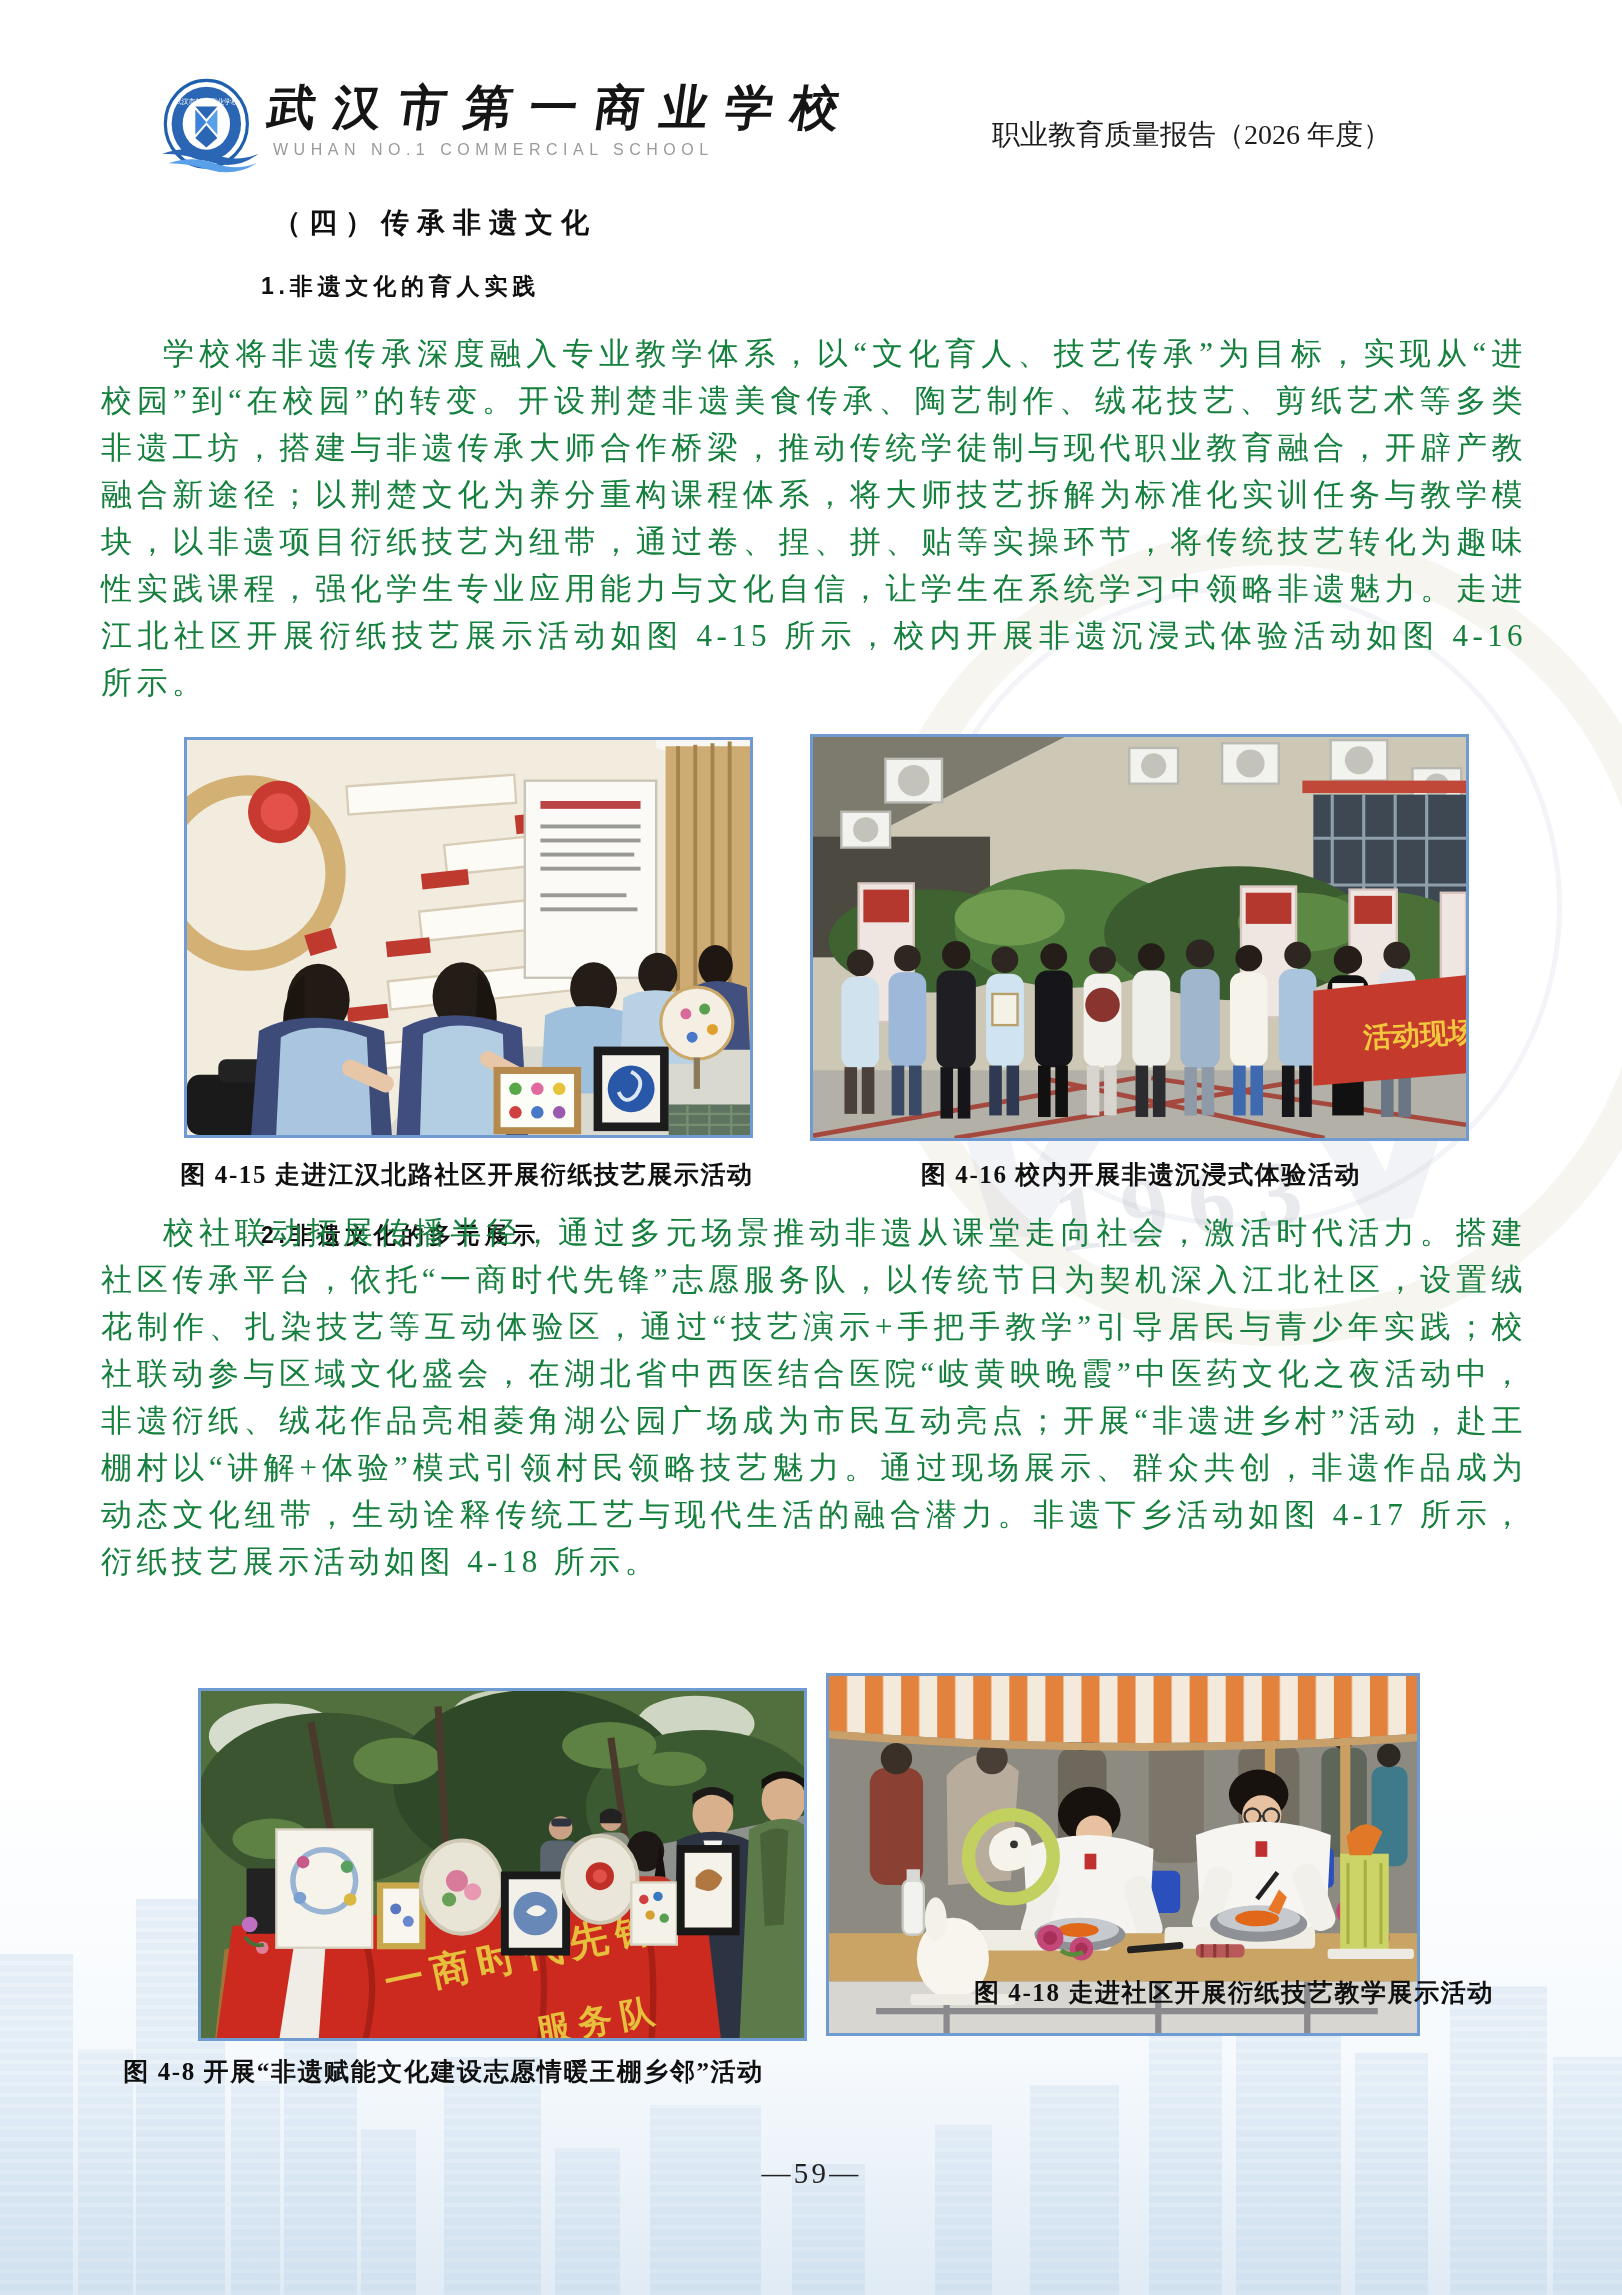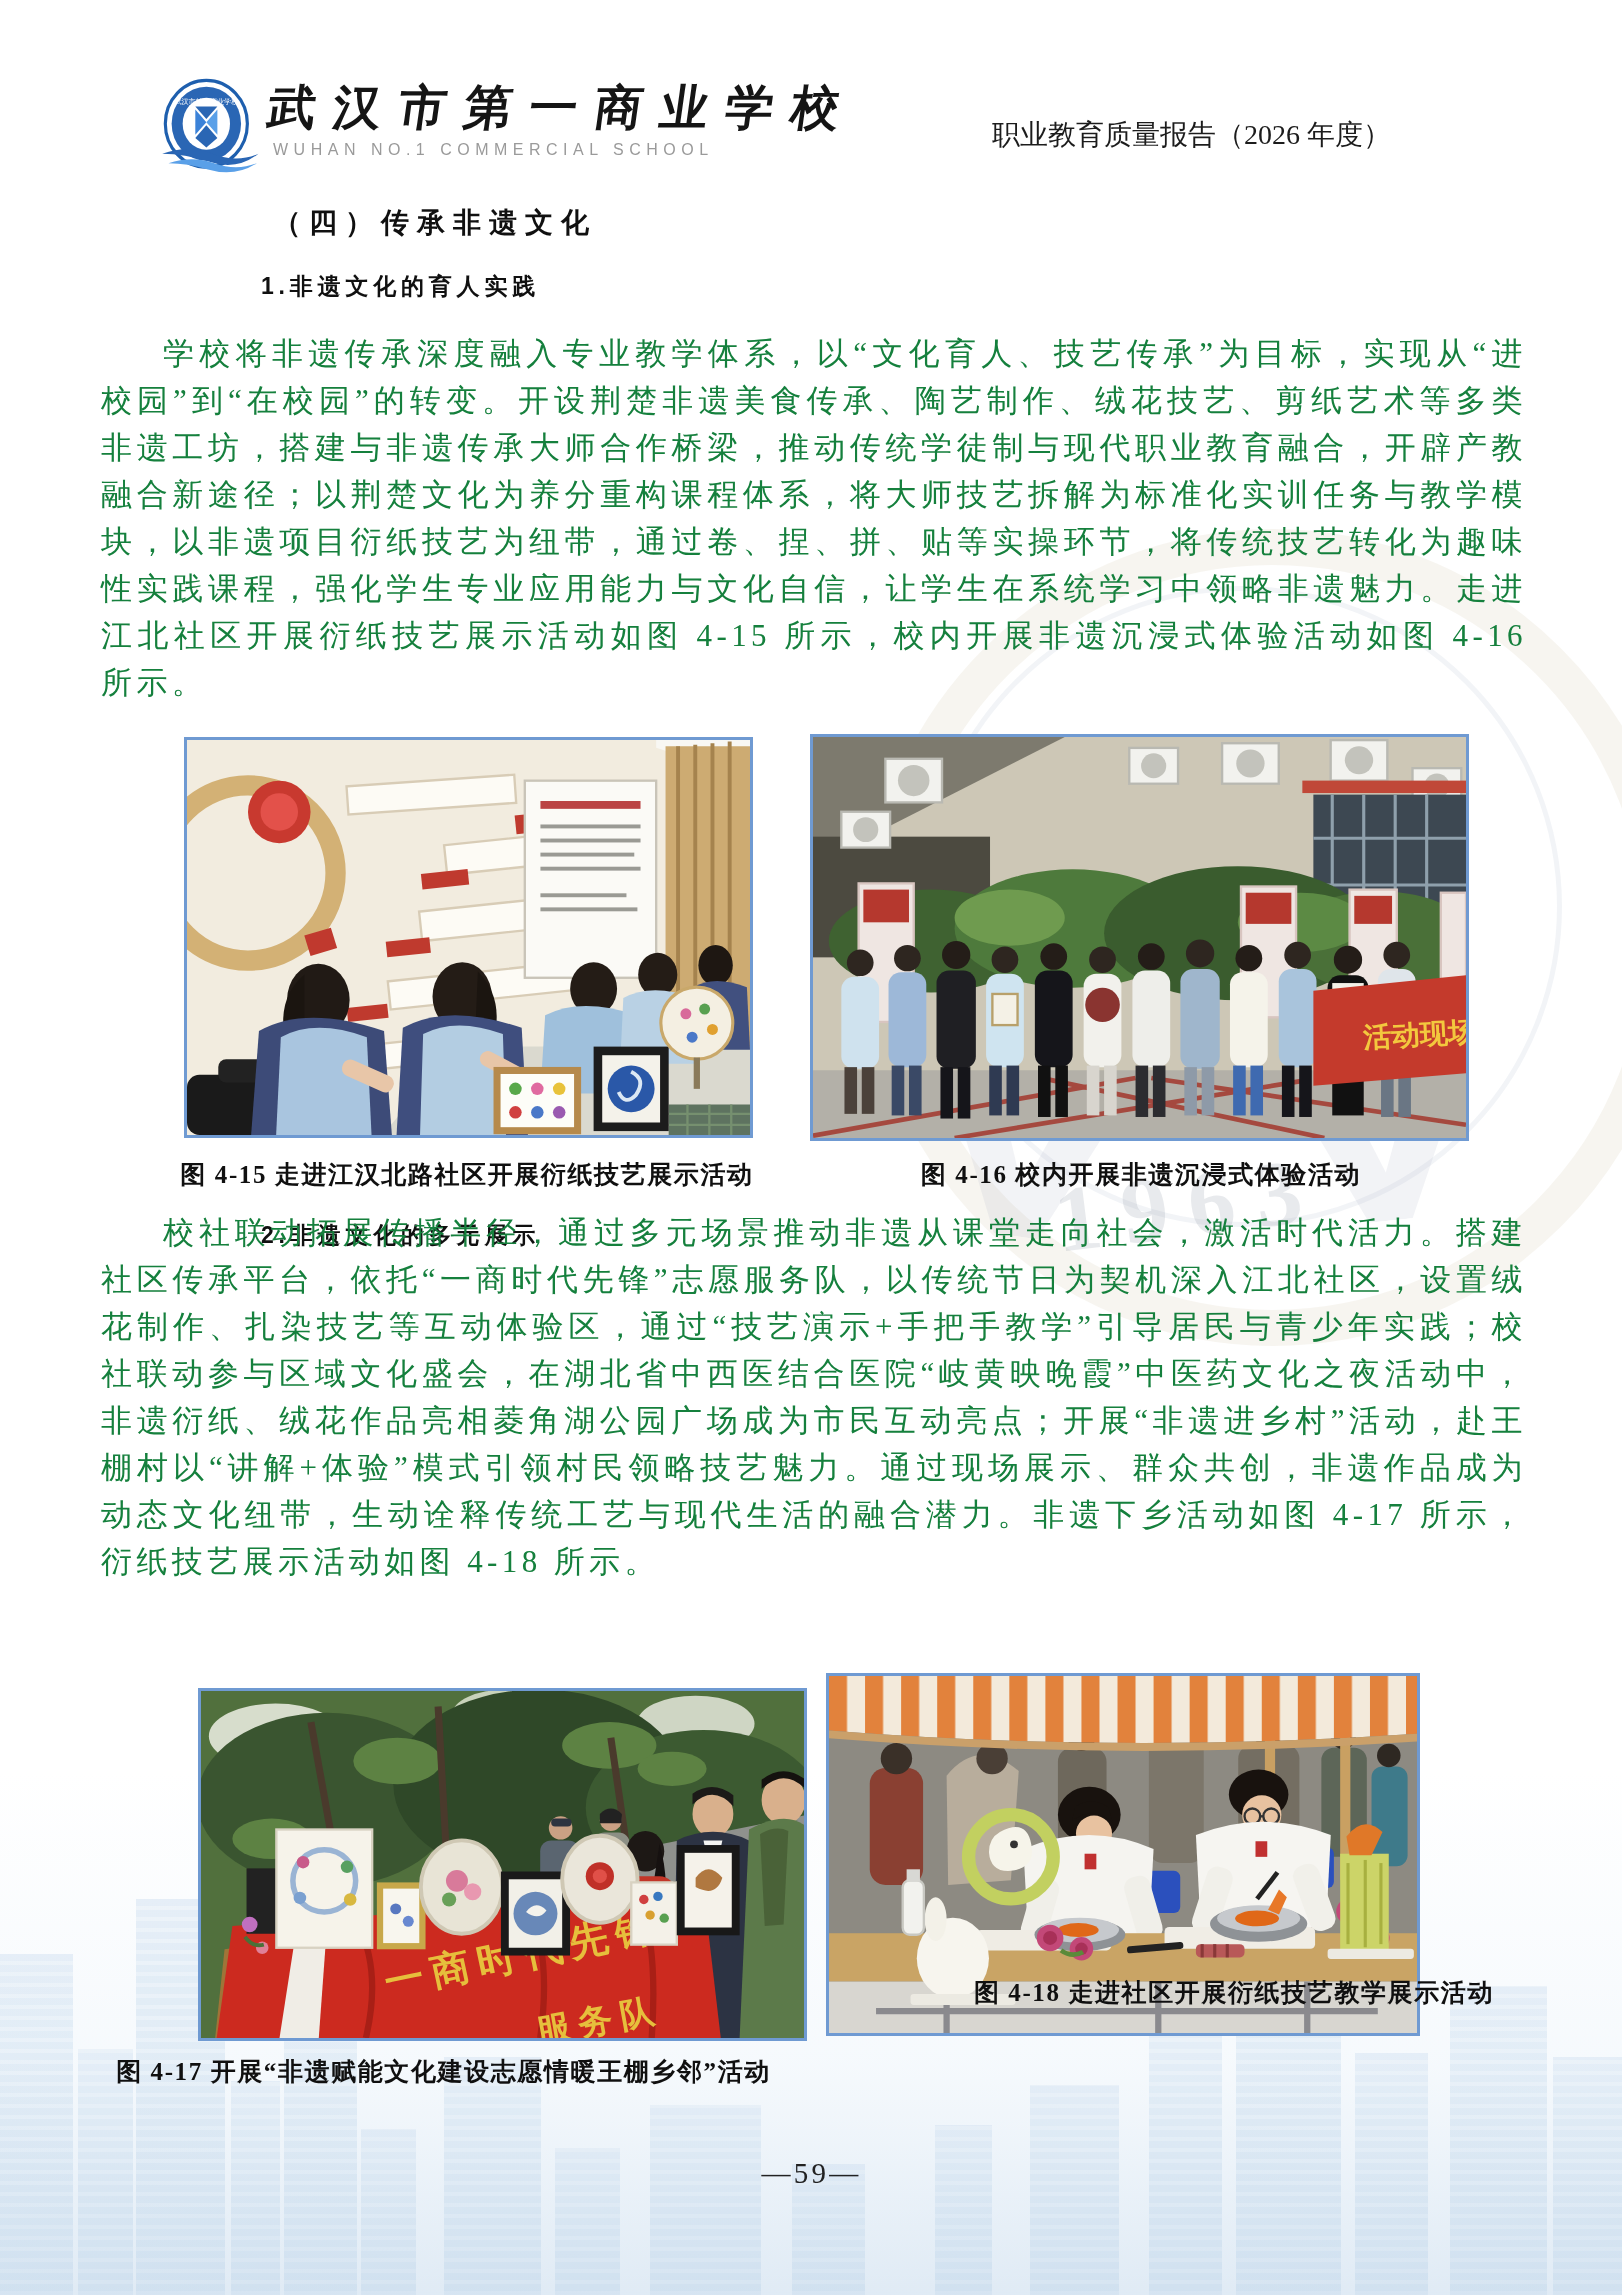--- a/index.html
+++ b/index.html
@@ -567,19 +567,19 @@
       <rect x="99" y="248" width="17" height="16" fill="#d8d8d4"></rect>
       <rect x="380" y="344" width="72" height="9" rx="4" transform="rotate(-5 416 348)" fill="#222"></rect>
       <rect x="468" y="344" width="62" height="17" rx="6" fill="#b85858"></rect>
       <g stroke="#8a3838" stroke-width="4">
           <line x1="476" y1="344" x2="476" y2="361"></line>
           <line x1="492" y1="344" x2="492" y2="361"></line>
       <line x1="508" y1="344" x2="508" y2="361"></line>
         </g>
     </svg>
   </div>
-  <div class="caption cap417">图 4-17 开展“非遗赋能文化建设志愿情暖王棚乡邻”活动</div>
+  <div class="caption cap417">图 4-8 开展“非遗赋能文化建设志愿情暖王棚乡邻”活动</div>
   <div class="caption cap418">图 4-18 走进社区开展衍纸技艺教学展示活动</div>
 
   <div class="page-number">—59—</div>
 
 </div>
 
 
 </body></html>

